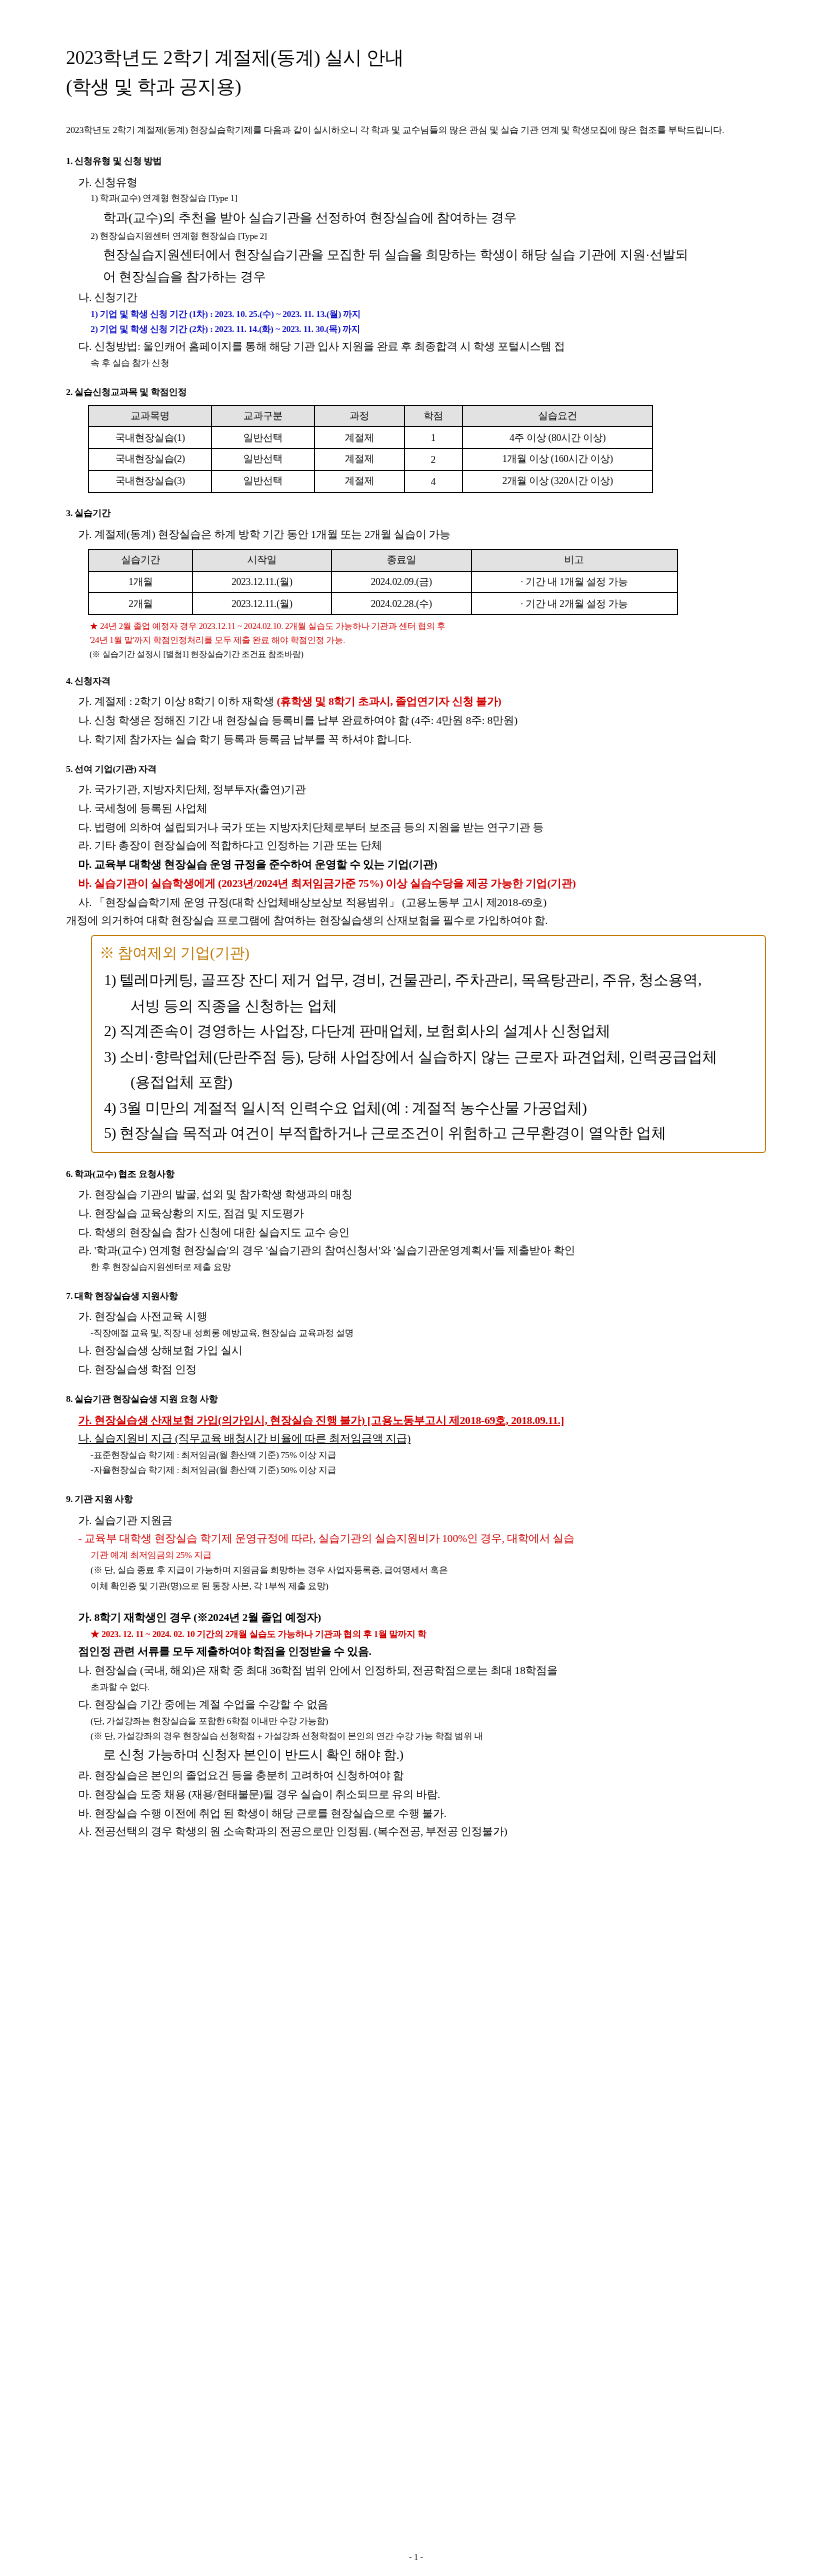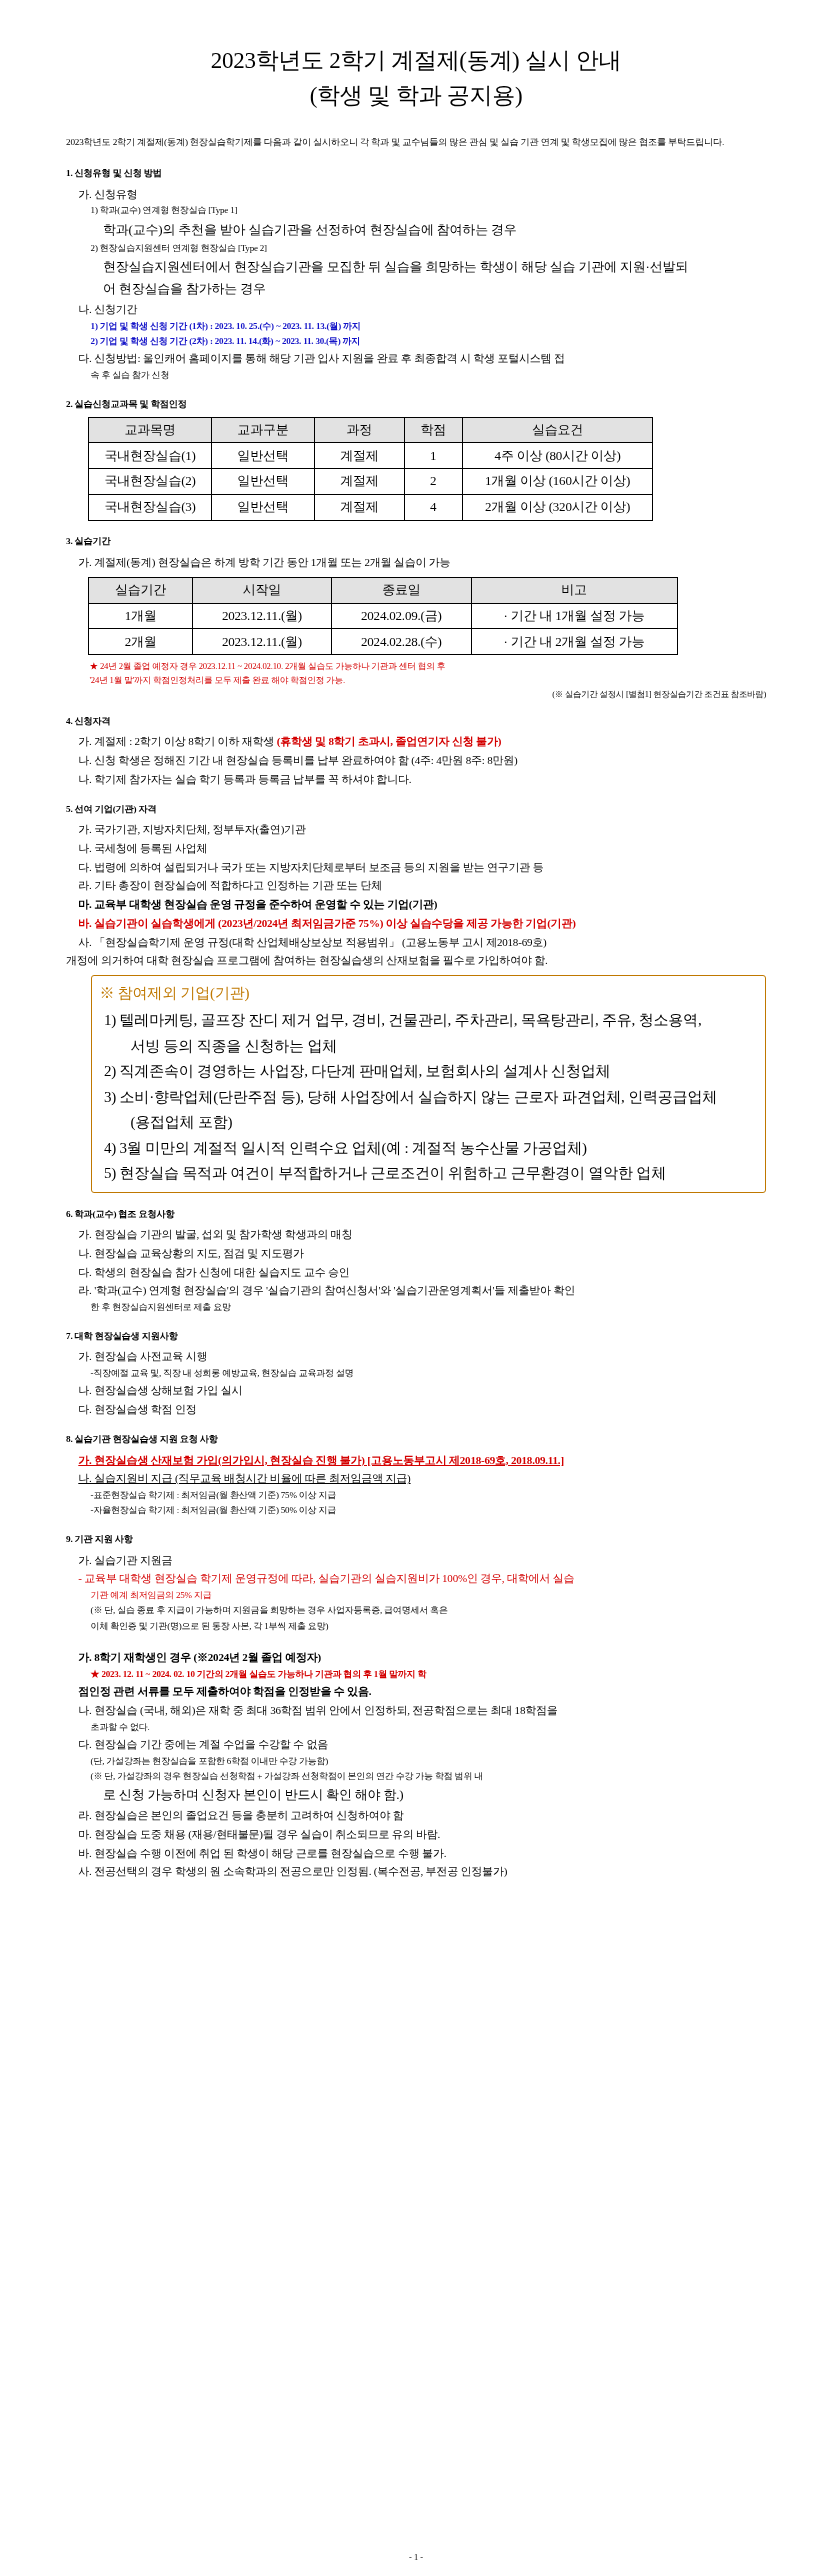--- a/index.html
+++ b/index.html
@@ -10,22 +10,21 @@
     color:#000;
   }
   .page{
     width:832px;
     min-height:2576px;
     box-sizing:border-box;
     padding:44px 66px 22.4px 66px;
     position:relative;
   }
   .doc-title{
-    text-align:center;
-    font-size:23px;
+    font-size:19px;
     line-height:1.5;
     font-weight:normal;
     letter-spacing:-0.3px;
     margin:0 0 21px 0;
   }
   .intro{
     font-size:9.2px;
     line-height:1.75;
     margin:0 0 17px 0;
     text-align:justify;
@@ -42,21 +41,21 @@
   .lv2{ margin-left:24.6px; font-size:9px; line-height:1.7; letter-spacing:-0.2px;}
   .lv3{ margin-left:37px; font-size:13px; line-height:1.7; letter-spacing:-0.2px;}
   .blue{ color:#1414c8; }
   .red{ color:#d40000; }
   .bold{ font-weight:bold; }
   .ul{ text-decoration:underline; }
 
   table.tbl{
     border-collapse:collapse;
     margin:5.6px 0 3.4px 22.4px;
-    font-size:13px;
+    font-size:10px;
   }
   table.tbl th, table.tbl td{
     border:0.6px solid #000;
     padding:3.4px 2.2px;
     text-align:center;
     letter-spacing:-0.2px;
   }
   table.tbl th{
     background:#e2e2e2;
     font-weight:normal;
@@ -75,21 +74,21 @@
   .t2 td:nth-child(4){ width:201px;}
 
   .note-red{
     color:#d40000;
     font-size:8.7px;
     line-height:1.7;
     margin-left:23.5px;
     letter-spacing:-0.2px;
   }
   .note-center{
-    text-align:right;
+    text-align:left;
     font-size:8.4px;
     margin:1.1px 0 0 23.5px;
     letter-spacing:-0.2px;
   }
   .boxed{
     border:0.6px solid #c07800;
     border-radius:3px;
     margin:5.6px 0 3.4px 24.6px;
     padding:4.5px 7.8px 5.6px 7.8px;
     font-size:15px;

